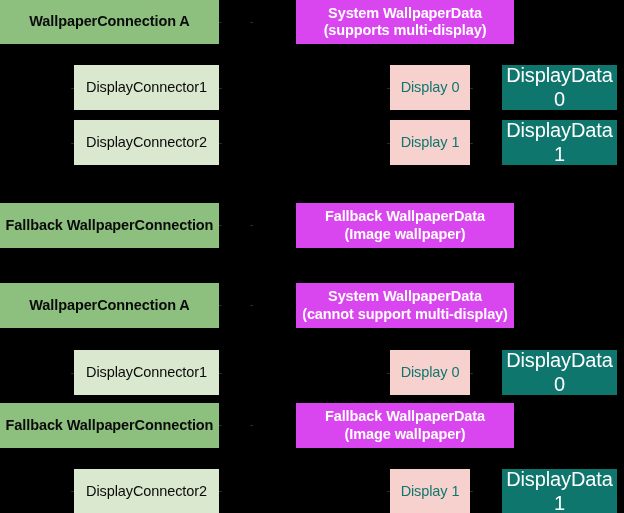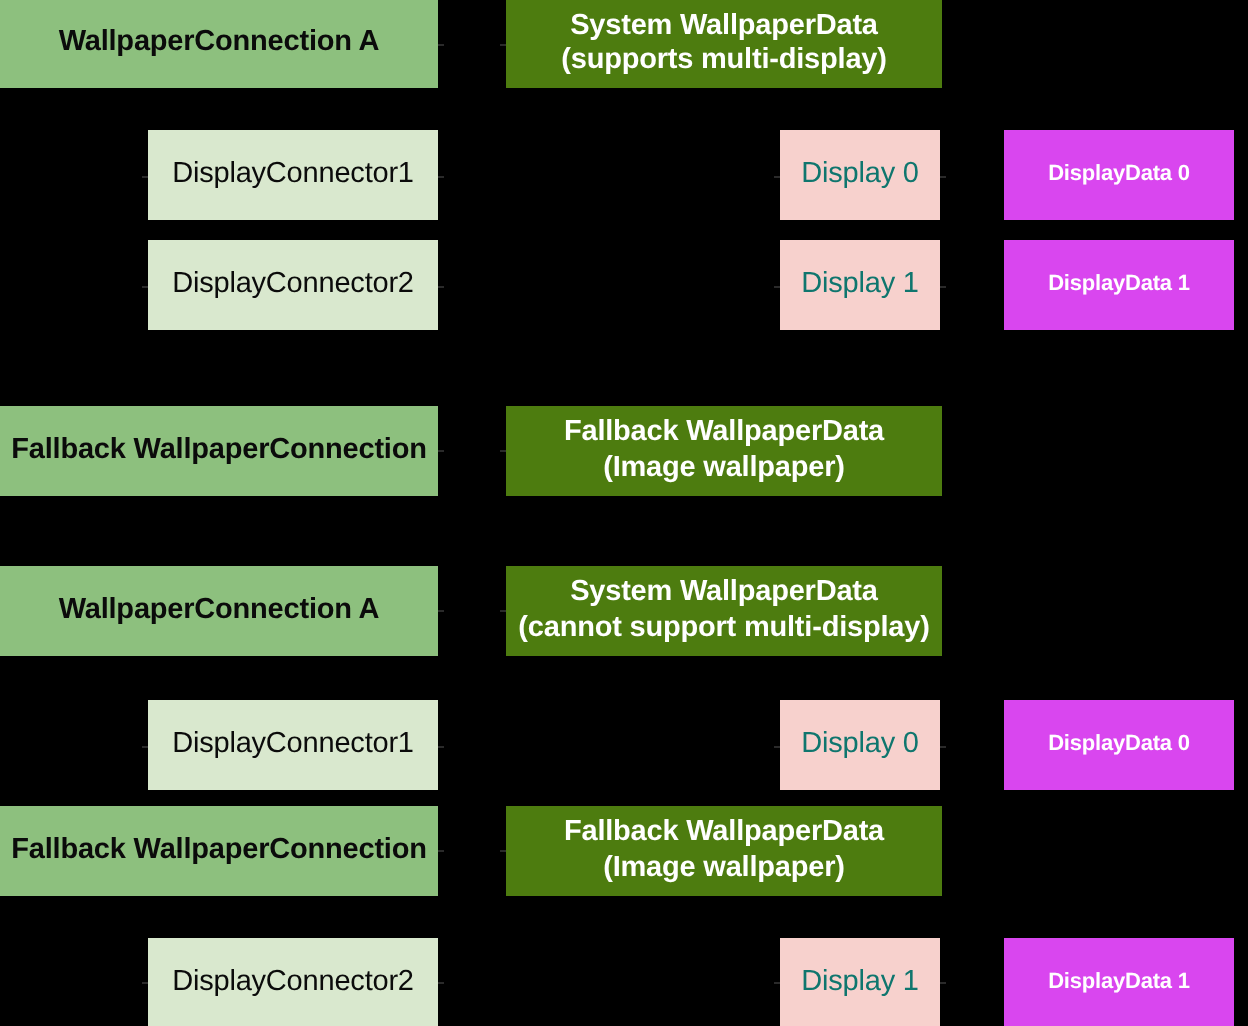--- a/index.html
+++ b/index.html
@@ -37,36 +37,37 @@
     font-size: 14.5px;
     font-weight: 700;
   }
   .node-lightgreen {
     background: #D9E8CE;
     color: #0b0b0b;
     font-size: 14.5px;
     font-weight: 400;
   }
   .node-blue {
-    background: #4d7c0f;
+    background: #d946ef;
     color: #FFFFFF;
     font-size: 14.5px;
     font-weight: 700;
+    margin-left: 43px;
   }
   .node-pink {
     background: #F7D1CD;
     color: #0f766e;
     font-size: 14.5px;
     font-weight: 400;
   }
   .node-mauve {
-    background: #d946ef;
+    background: #0f766e;
     color: #FFFFFF;
-    font-size: 11px;
-    font-weight: 700;
+    font-size: 20px;
+    font-weight: 400;
   }
   .connector-tick {
     position: absolute;
     width: 3px;
     height: 1px;
     background: #2a2a2a;
   }
 </style>
 </head>
 <body>

